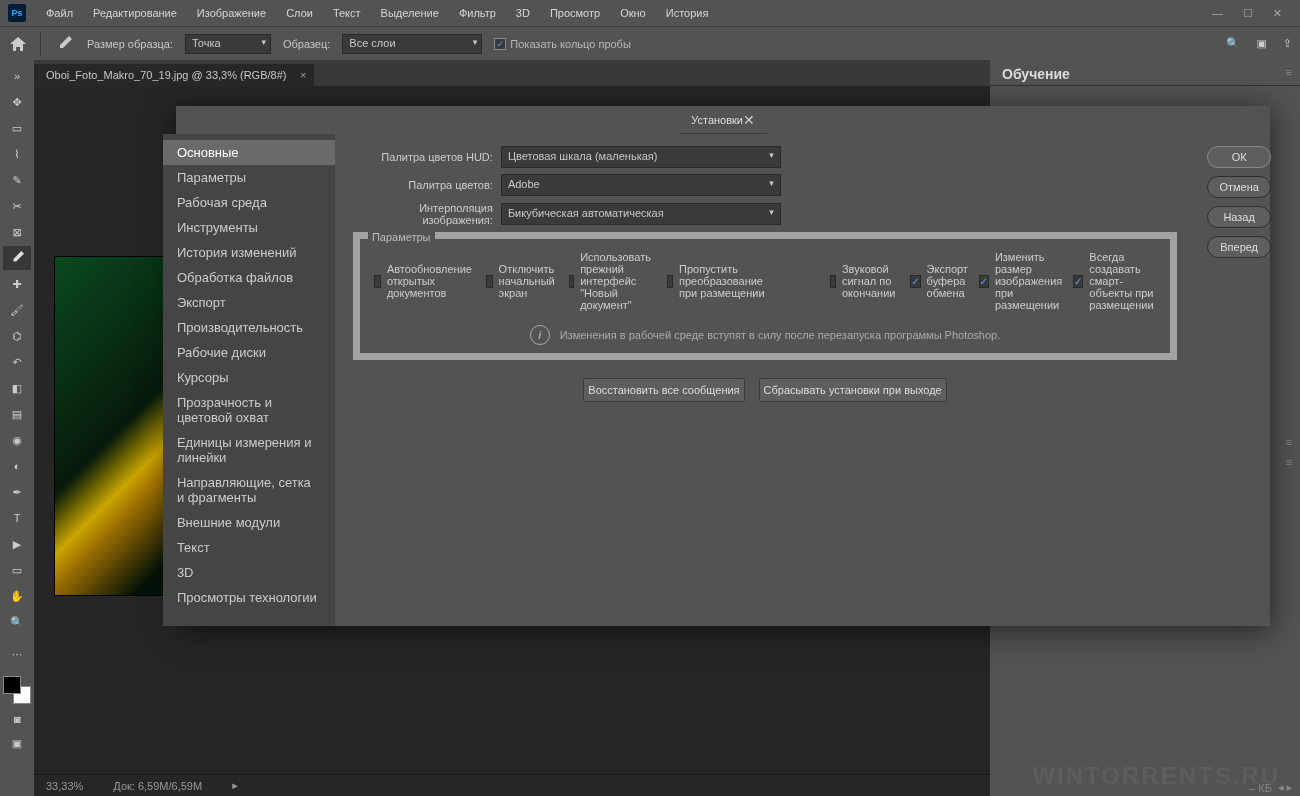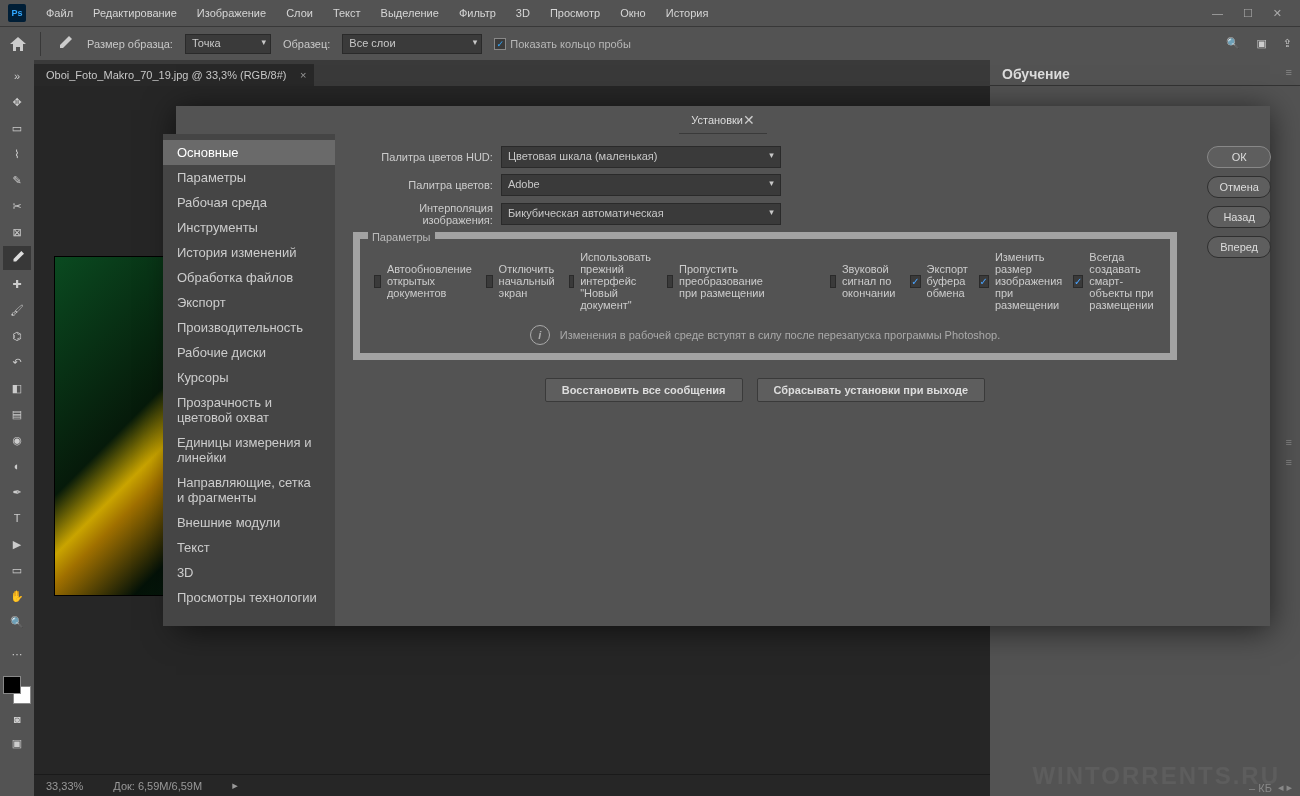--- a/index.html
+++ b/index.html
@@ -92,21 +92,21 @@
 .params-title { position: relative; top: -8px; left: 8px; background: #535353; padding: 0 4px; color: #bbb; display: inline-block; }
 .params-cols { display: flex; gap: 60px; padding: 0 14px; }
 .params-col { display: flex; flex-direction: row; gap: 8px; }
 .chk-row { display: flex; align-items: center; gap: 6px; color: #ccc; }
 .chk-row .cbx { width: 13px; height: 13px; border: 1px solid #2a2a2a; background: #3a3a3a; display: flex; align-items: center; justify-content: center; font-size: 10px; color: #4aa3ff; }
 
 .info-row { display: flex; align-items: center; justify-content: center; gap: 10px; margin-top: 14px; color: #aaa; }
 .info-row .info-icon { width: 20px; height: 20px; border: 1.5px solid #aaa; border-radius: 50%; display: flex; align-items: center; justify-content: center; font-weight: bold; font-style: italic; }
 
 .btn-row { display: flex; justify-content: center; gap: 14px; margin-top: 18px; }
-.btn { background: #5e5e5e; border: 1px solid #3a3a3a; color: #ddd; padding: 5px 16px; border-radius: 2px; cursor: default; font-weight: bold; }
+.btn { background: #5e5e5e; border: 1px solid #3a3a3a; color: #ddd; padding: 5px 4px; border-radius: 2px; cursor: default; }
 
 .dlg-right { width: 88px; padding: 12px 12px; display: flex; flex-direction: column; gap: 8px; }
 .dlg-right .rbtn { background: #5e5e5e; border: 1px solid #2f2f2f; border-radius: 12px; padding: 4px 0; text-align: center; color: #ddd; cursor: default; }
 .dlg-right .rbtn:first-child { border-color: #888; }
 
 
 svg { display: block; }
 </style>
 </head>
 <body>

